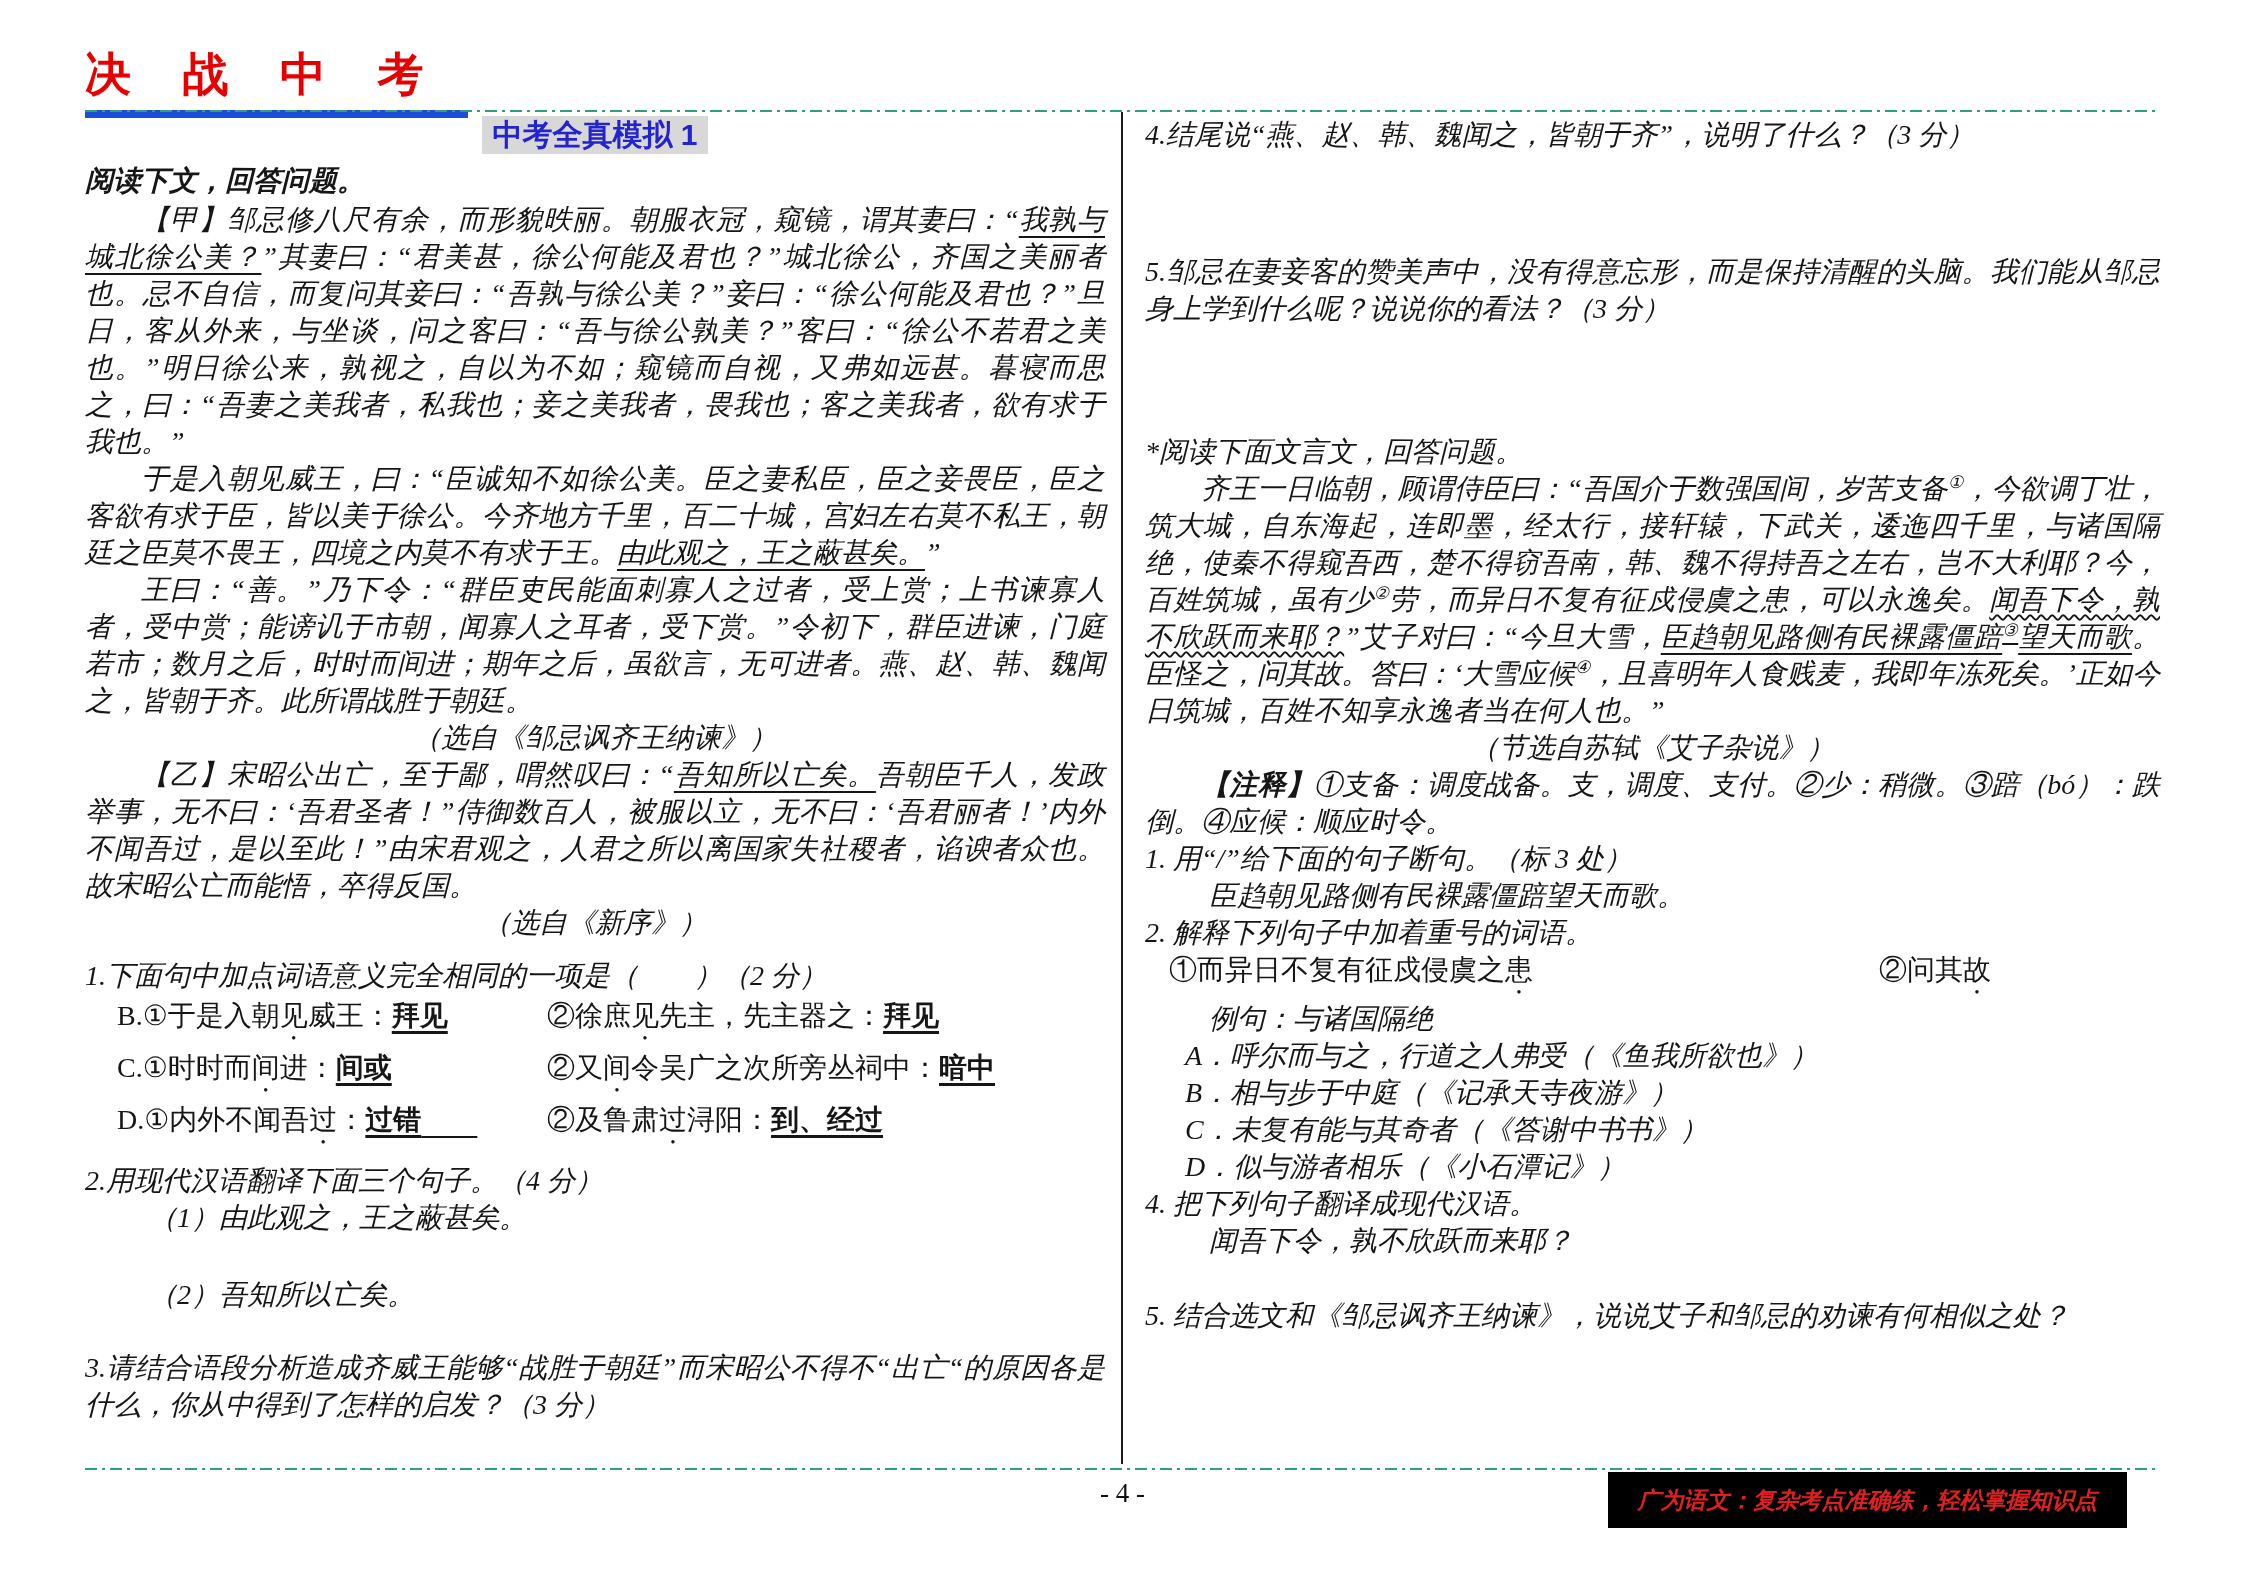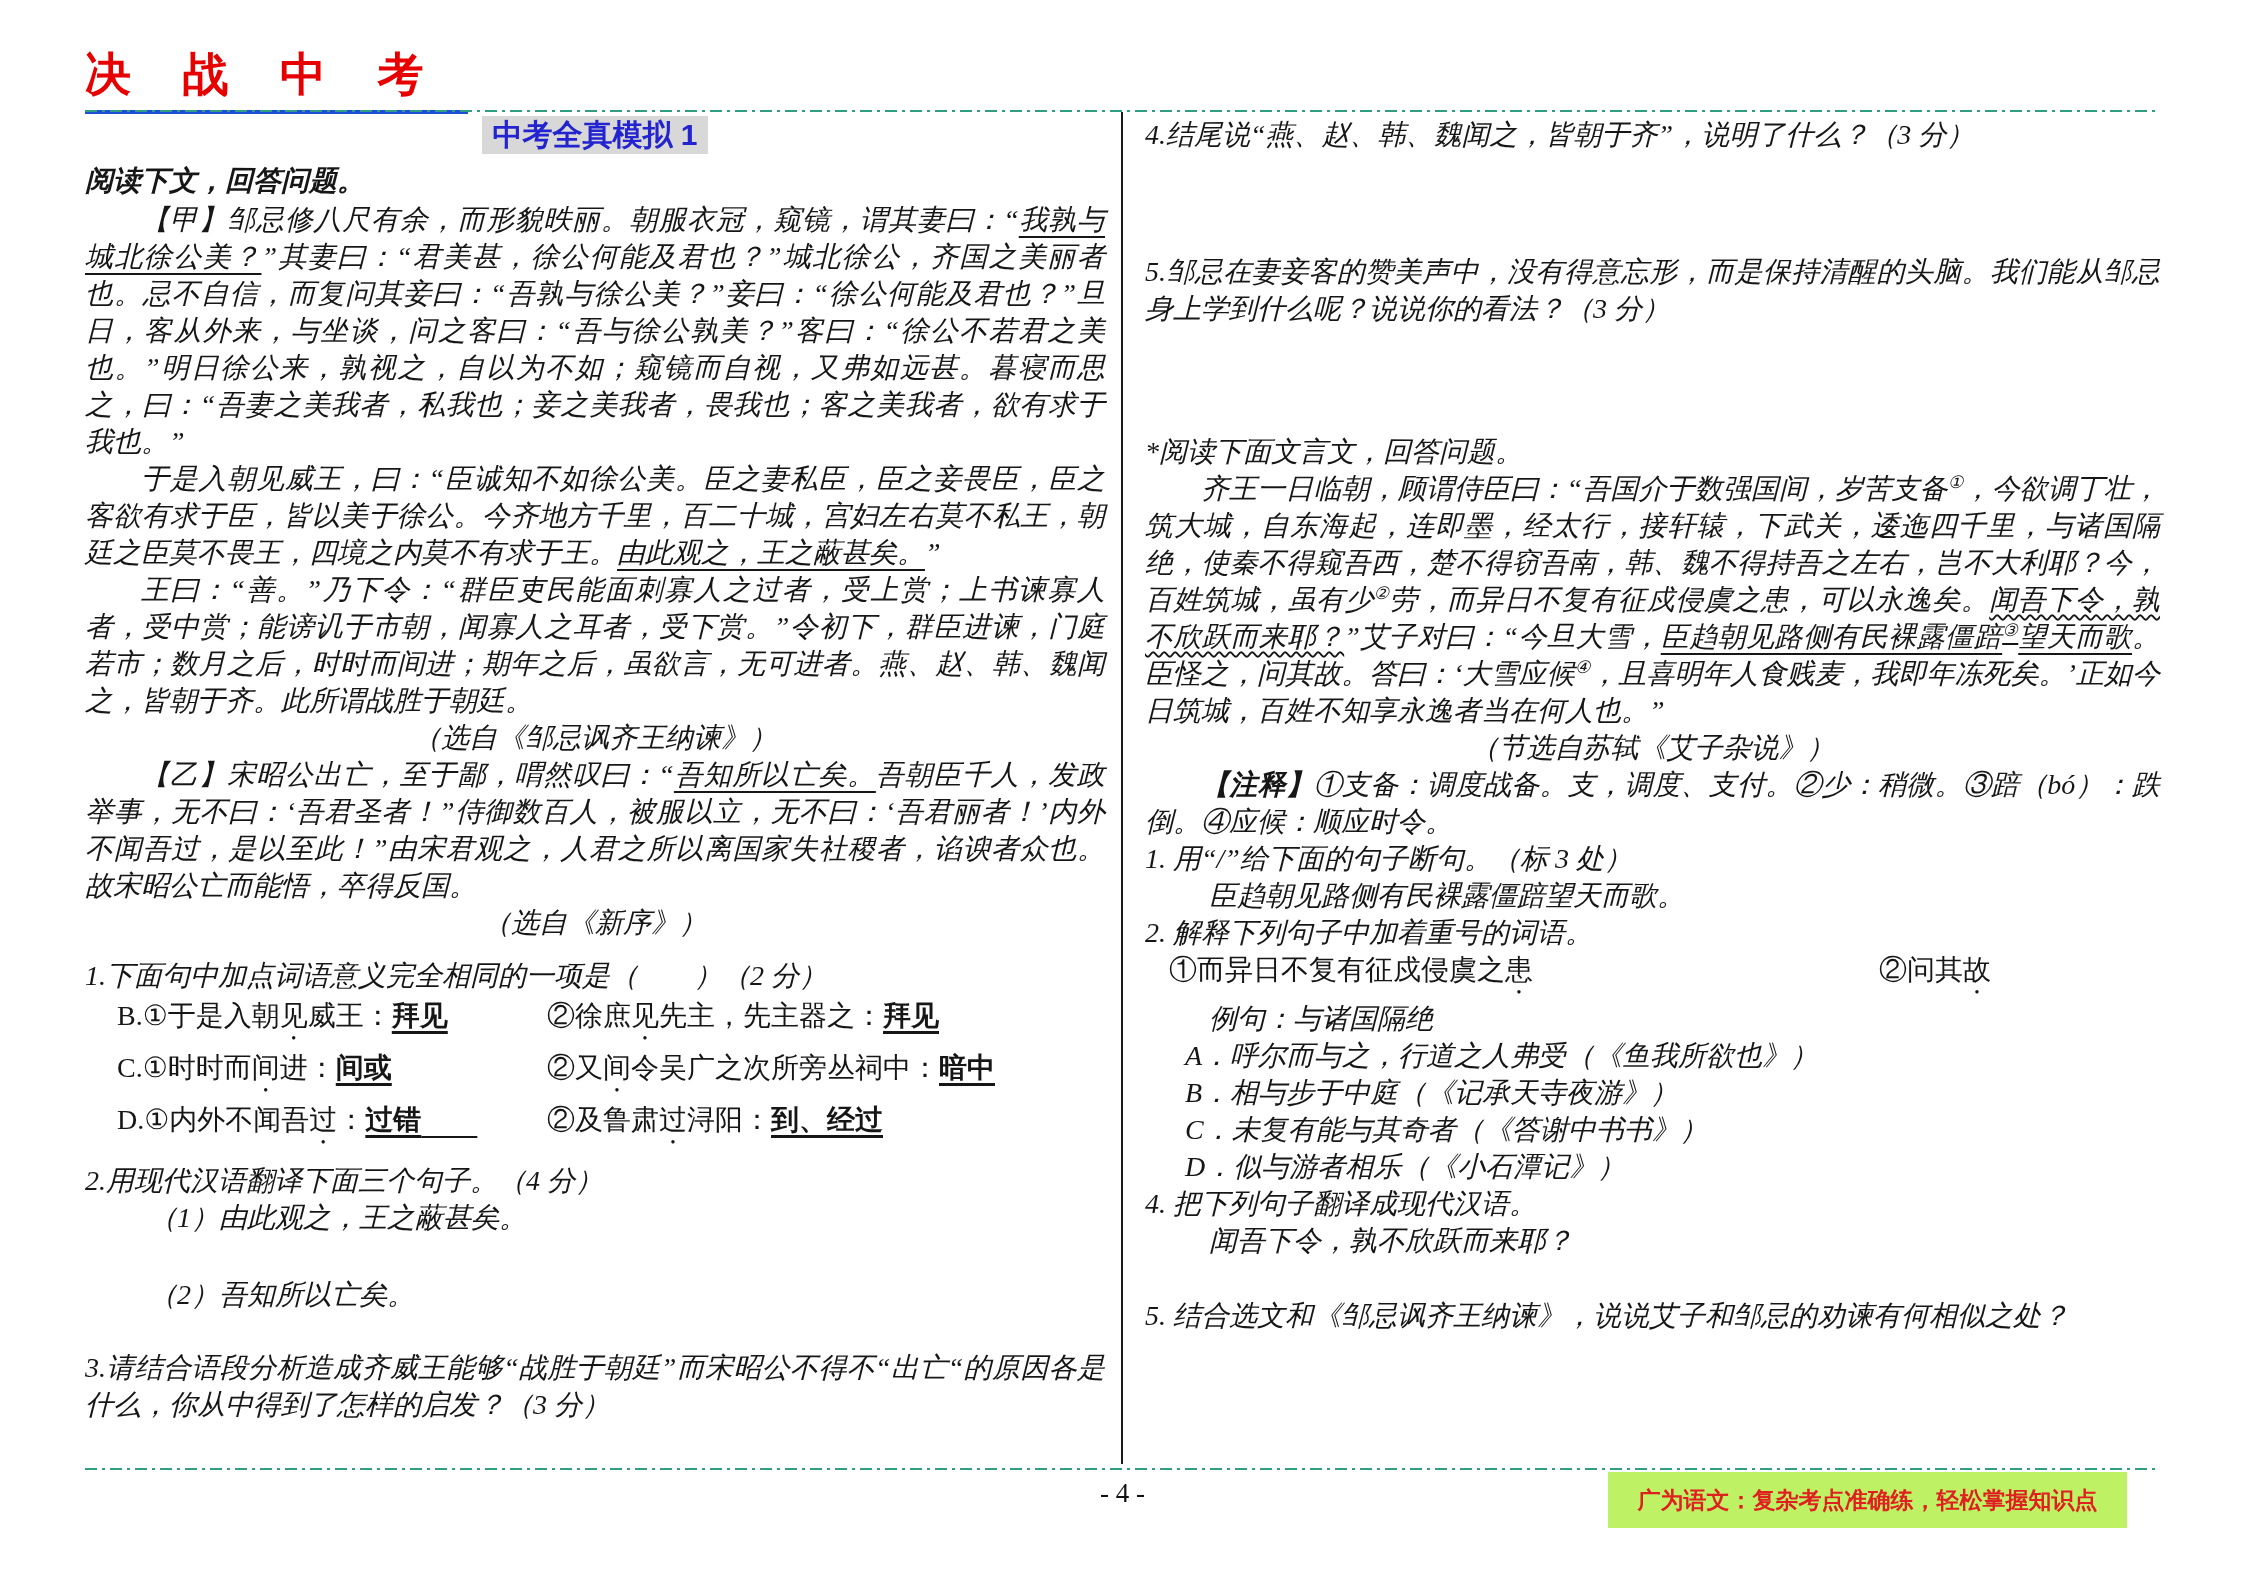--- a/index.html
+++ b/index.html
@@ -5,21 +5,21 @@
   html,body{margin:0;padding:0;}
   body{
     width:2245px;height:1587px;position:relative;background:#ffffff;
     font-family:"Liberation Serif","DejaVu Serif",serif;color:#161616;
     overflow:hidden;
   }
   
   .brand{
     position:absolute;left:85px;top:44px;width:383px;
     font-size:46px;font-weight:bold;color:#e60000;letter-spacing:20px;
-    border-bottom:4px solid #1d4ed8;padding-bottom:4px;white-space:nowrap;
+    border-bottom:8px solid #1d4ed8;padding-bottom:4px;white-space:nowrap;
   }
   .rule{
     position:absolute;left:85px;width:2075px;height:2px;
     background:repeating-linear-gradient(90deg,#2f9e82 0 12px,transparent 12px 17px,#2f9e82 17px 20px,transparent 20px 25px);
   }
   .rule-top{top:110px;}
   .rule-bottom{top:1468px;}
   .divider{position:absolute;left:1121px;top:112px;width:2px;height:1352px;background:#1a1a1a;}
   
   .col{position:absolute;top:116px;font-size:28px;line-height:37px;text-align:justify;}
@@ -61,23 +61,23 @@
   .q5{margin-bottom:106px;}
   .rq2-row{display:flex;padding-left:24px;}
   .rq2-c1{flex:0 0 710px;}
   .rq2-c2{flex:1 1 auto;}
   .opt-simple{padding-left:40px;}
   .rq4-sentence{margin-bottom:38px;}
   
   .page-num{position:absolute;left:0;right:0;top:1478px;text-align:center;font-size:27px;color:#111;}
   .ad-box{
     position:absolute;left:1608px;top:1472px;width:519px;height:56px;
-    background:#bef264;color:#e02020;font-weight:700;font-size:23px;
+    background:#000000;color:#e02020;font-weight:700;font-size:23px;
     display:flex;align-items:center;justify-content:center;white-space:nowrap;
-    font-family:"Liberation Serif","DejaVu Serif",serif;
+    font-family:"Liberation Serif","DejaVu Serif",serif;font-style:italic;
   }
 </style>
 </head>
 <body>
 
 <div class="brand">决 战 中 考</div>
 <div class="rule rule-top"></div>
 <div class="divider"></div>
 
 <div class="col col-left">

